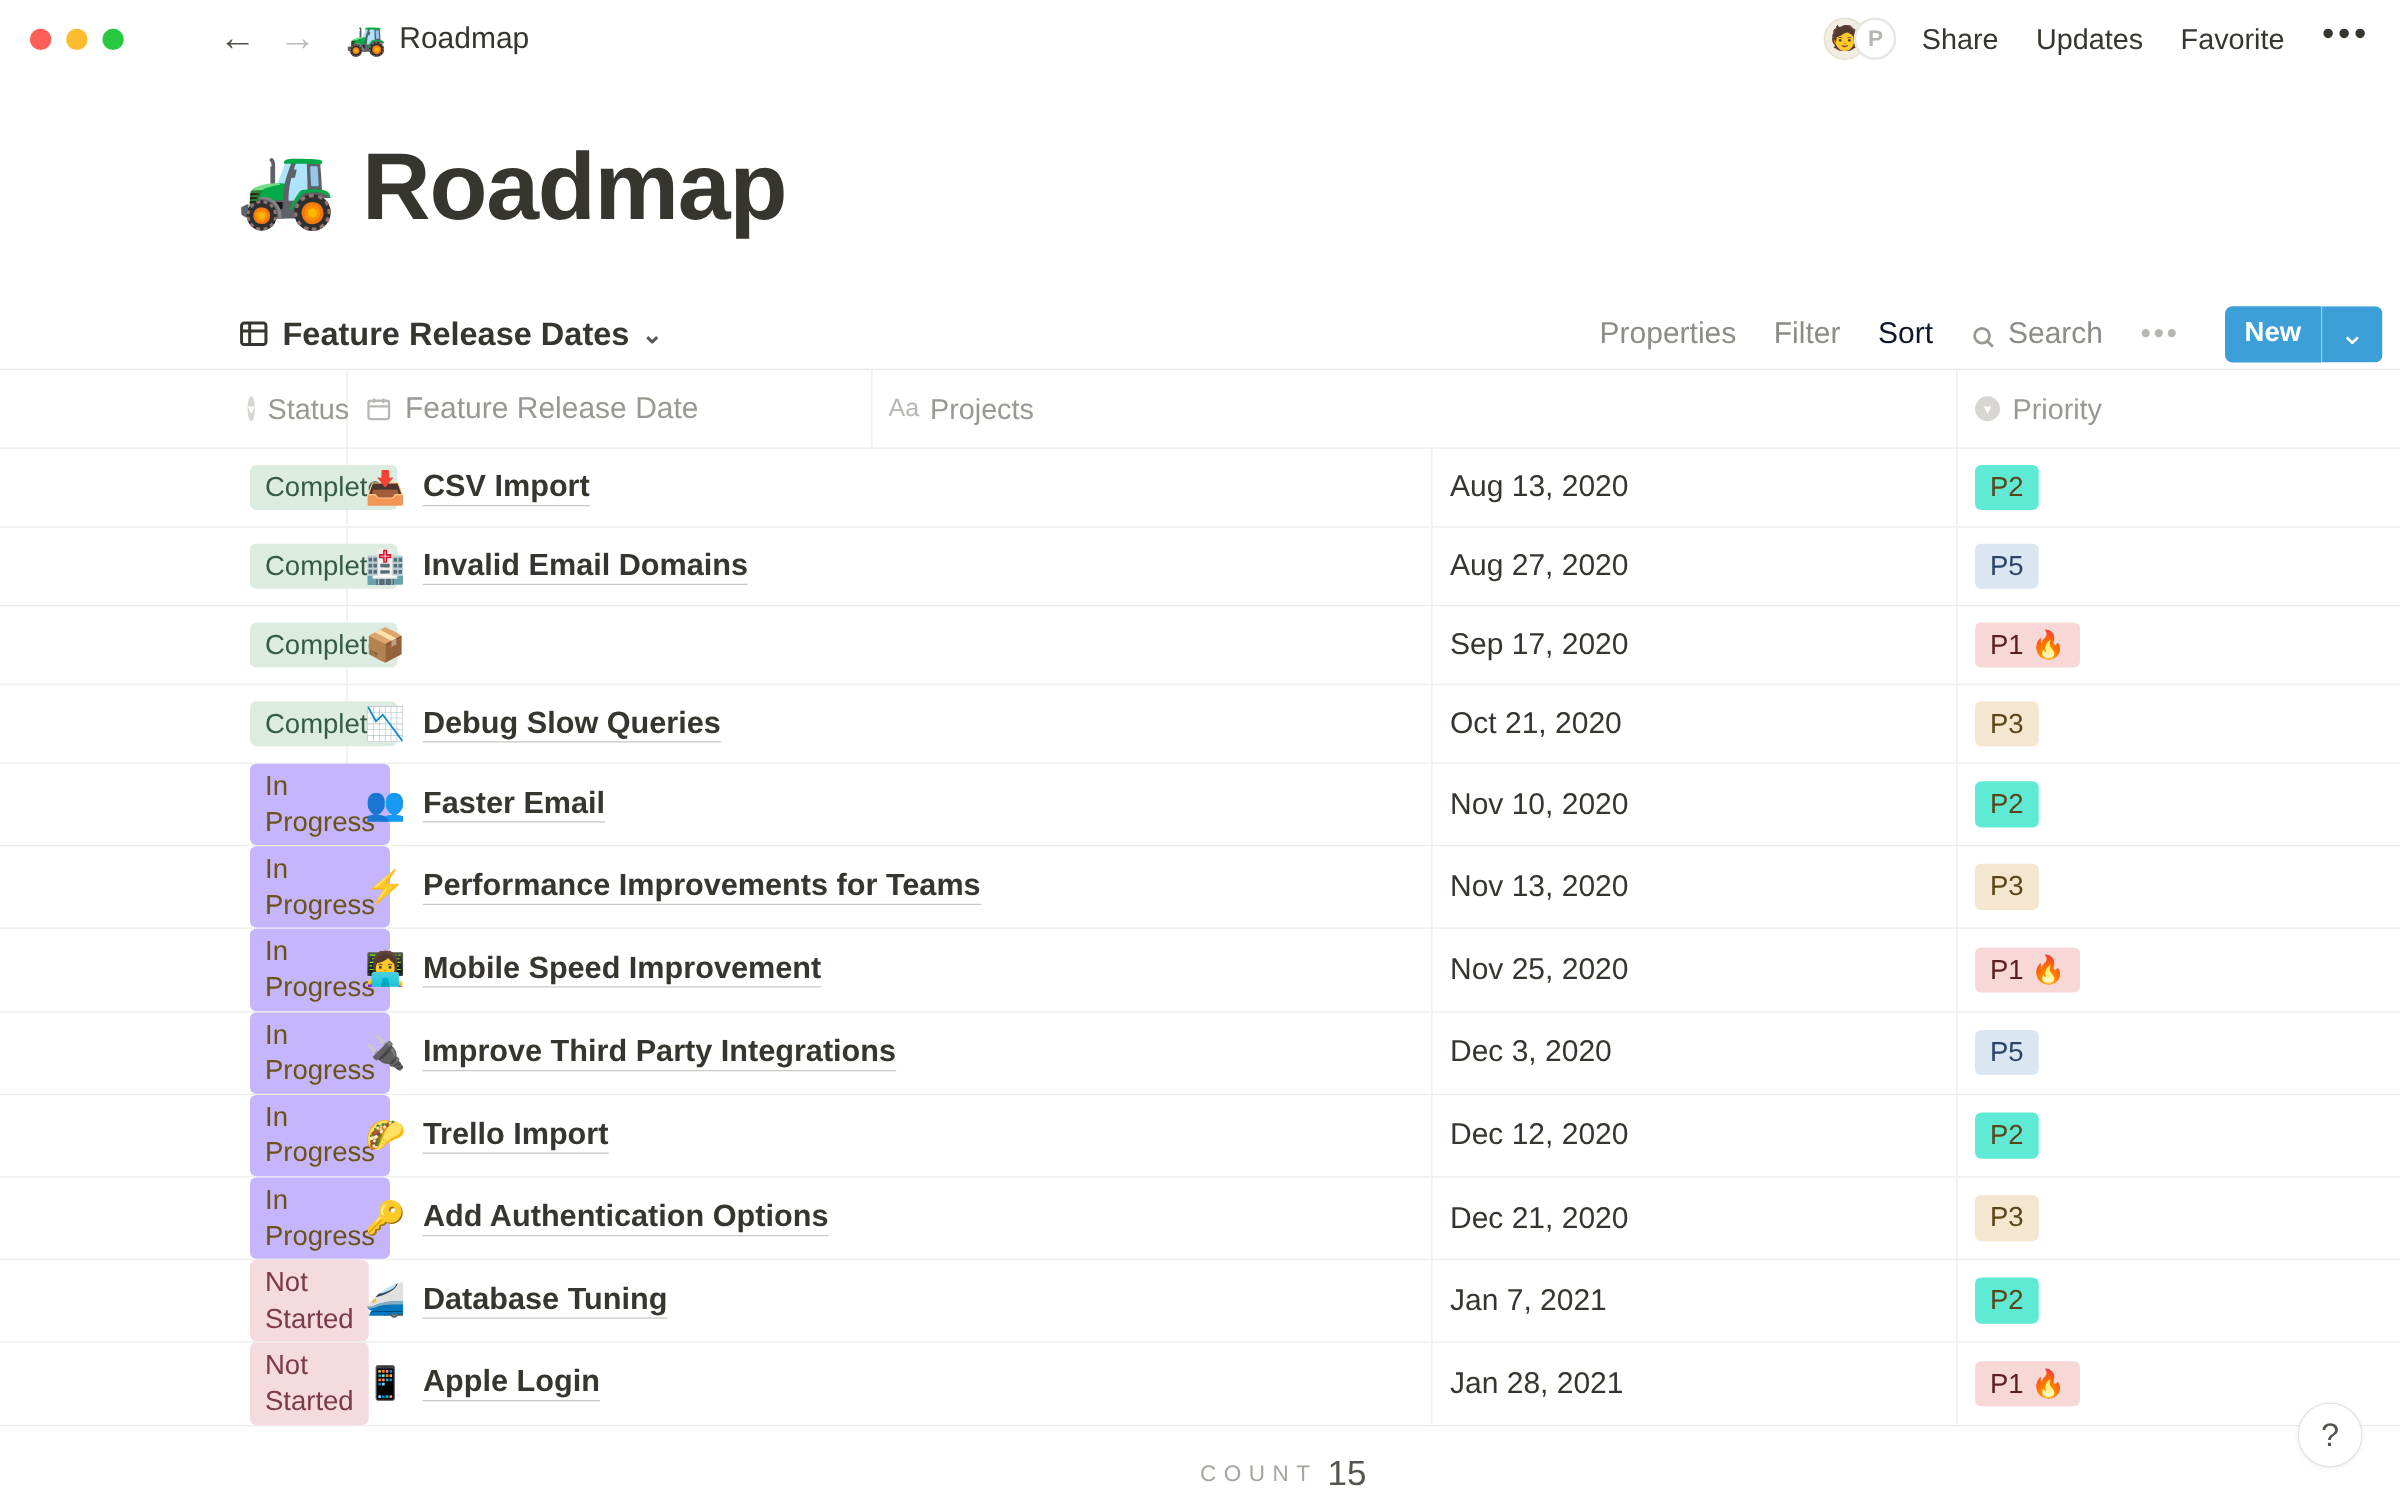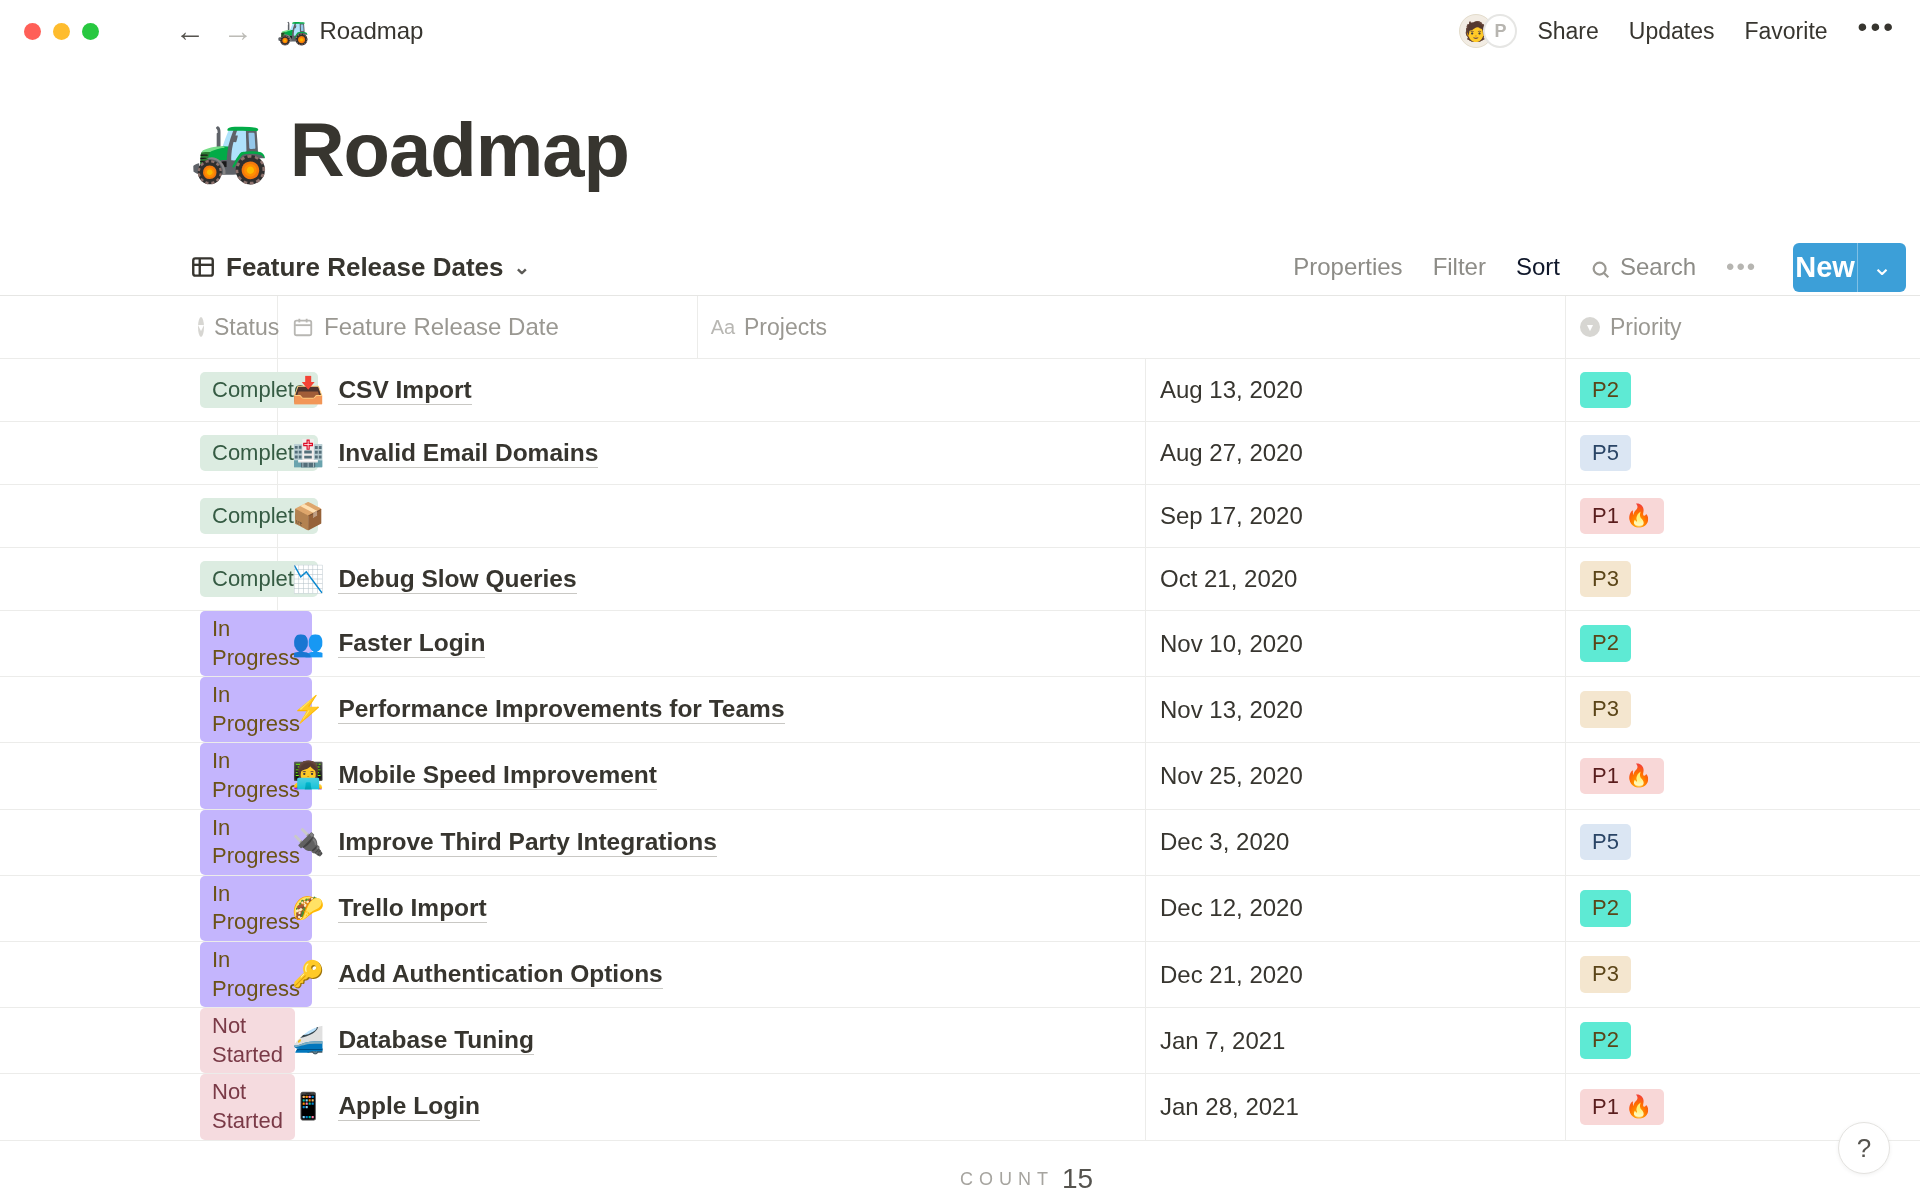--- a/index.html
+++ b/index.html
@@ -34,21 +34,21 @@
   .viewbar{display:flex; align-items:center; padding-left:190px; padding-right:14px; height:56px;}
   .viewname{display:flex; align-items:center; gap:10px; font-size:26px; font-weight:700; cursor:pointer;}
   .viewname svg{width:26px;height:26px;}
   .chev{font-size:20px;color:#5b5a56;}
   .vb-spacer{flex:1;}
   .vb-actions{display:flex; align-items:center; gap:30px; font-size:24px; color:#8d8c87;}
   .vb-actions .active{color:#0f172a;text-align:right;}
   .vb-actions .hdots{font-size:24px;letter-spacing:2px; color:#b6b5b1;}
   .searchgrp{display:flex;align-items:flex-end;gap:8px;}
   .newbtn{display:flex; align-items:stretch; margin-left:6px;}
-  .newbtn .main{background:#3c9fd8;color:#fff;font-weight:600;font-size:29px;padding:8px 2px;border-radius:6px 0 0 6px;cursor:pointer;}
+  .newbtn .main{background:#3c9fd8;color:#fff;font-weight:600;font-size:22px;padding:8px 16px;border-radius:6px 0 0 6px;cursor:pointer;}
   .newbtn .drop{background:#3c9fd8;color:#fff;padding:8px 14px;border-left:1px solid rgba(255,255,255,.35);border-radius:0 6px 6px 0;cursor:pointer;display:flex;align-items:center;}
   .mag{width:22px;height:22px;}
 
   
   .table{border-top:1.5px solid #e6e6e4; display:flex; flex-direction:column; flex:1; overflow:hidden;}
   .row{display:flex; align-items:stretch; border-bottom:1.5px solid #ececea; min-height:63px;}
   .hdr{color:#9a9892; font-size:23px;}
   .cell{display:flex; align-items:center; padding:0 14px;}
   .c-status{width:278px; padding-left:200px; border-right:1.5px solid #ececea;}
   .hdr .c-status{padding-left:198px;}
@@ -223,21 +223,21 @@
         <div class="cell c-priority">
           <span class="pill pr-p3">P3</span>
         </div>
       </div>
       <div class="row">
         <div class="cell c-status">
           <span class="pill st-progress">In Progress</span>
         </div>
         <div class="cell c-projects">
           <span class="projemoji">👥</span>
-          <span class="projlink">Faster Login</span>
+          <span class="projlink">Faster Email</span>
         </div>
         <div class="cell c-date">Nov 10, 2020</div>
         <div class="cell c-priority">
           <span class="pill pr-p2">P2</span>
         </div>
       </div>
       <div class="row">
         <div class="cell c-status">
           <span class="pill st-progress">In Progress</span>
         </div>

